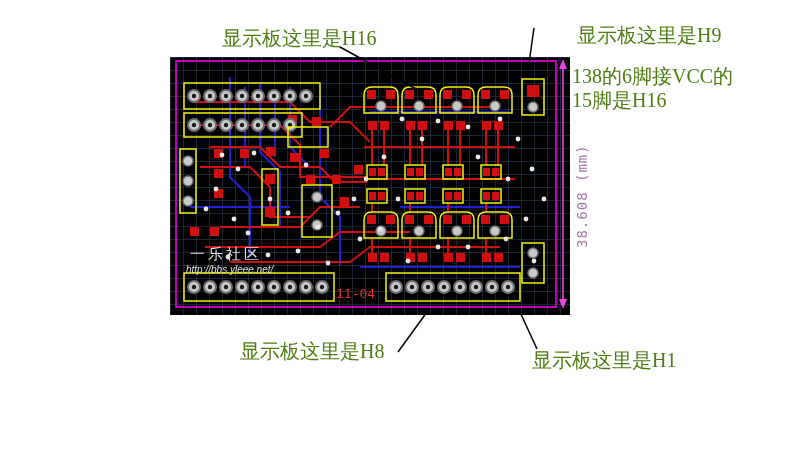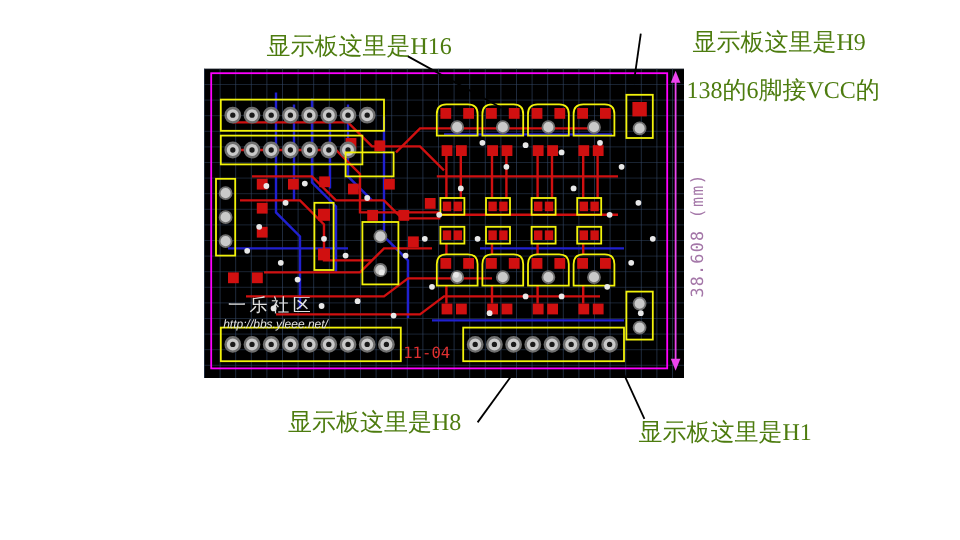--- a/index.html
+++ b/index.html
@@ -266,20 +266,21 @@
 
 <div class="dim-label">38.608 (mm)</div>
 
 <div class="callout callout-h16">显示板这里是H16</div>
 <div class="callout callout-h9">显示板这里是H9</div>
 <div class="callout callout-h8">显示板这里是H8</div>
 <div class="callout callout-h1">显示板这里是H1</div>
 
 <div class="note note-right">
   <div>138的6脚接VCC的</div>
+  <div>15脚是H16</div>
 </div>
 <div class="note note-bottom">
 </div>
 
 <svg class="leaders" width="800" height="450">
   <line x1="340" y1="47" x2="418" y2="90" stroke="#000" stroke-width="1.5"></line>
   <line x1="534" y1="28" x2="528" y2="70" stroke="#000" stroke-width="1.5"></line>
   <line x1="398" y1="352" x2="427" y2="312" stroke="#000" stroke-width="1.5"></line>
   <line x1="537" y1="349" x2="520" y2="312" stroke="#000" stroke-width="1.5"></line>
 </svg>

